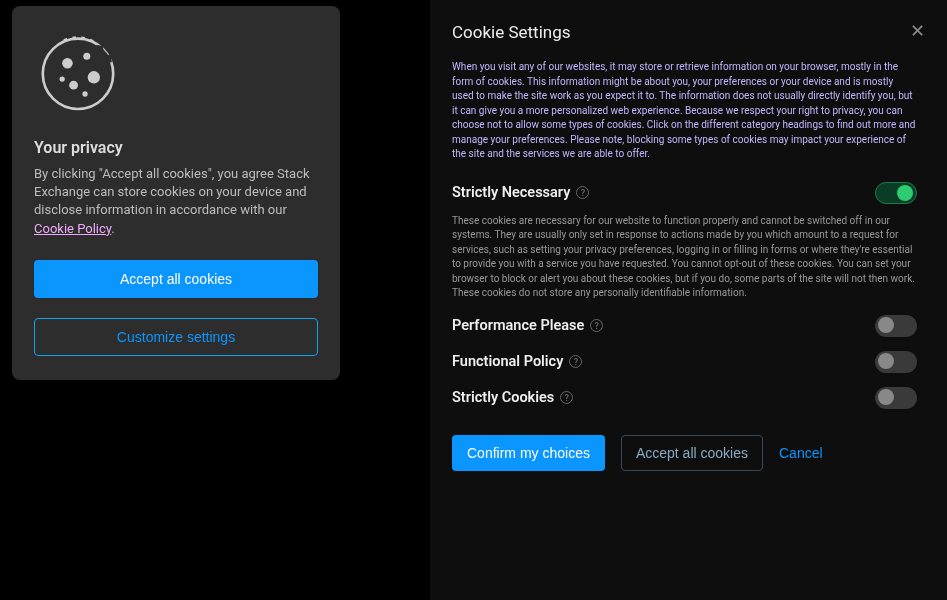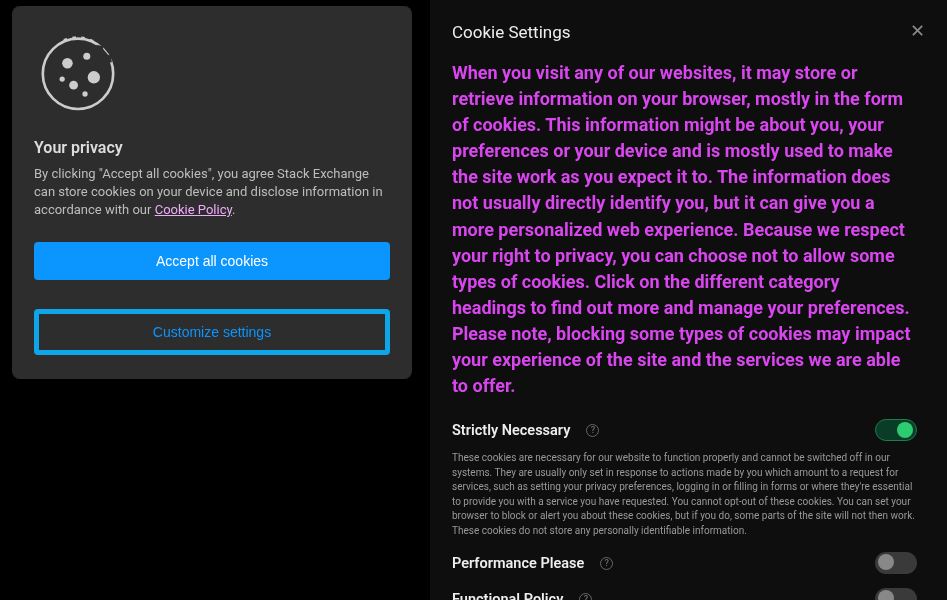--- a/index.html
+++ b/index.html
@@ -8,21 +8,21 @@
       height: 600px;
       background: #000;
       font-family: -apple-system, BlinkMacSystemFont, "Segoe UI", Roboto, Arial, sans-serif;
       position: relative;
       overflow: hidden;
     }
     .left-panel {
       position: absolute;
       left: 12px;
       top: 6px;
-      width: 400px;
+      width: 328px;
       background: #2d2d2d;
       border-radius: 8px;
       padding: 22px 22px 24px 22px;
       box-shadow: 0 4px 20px rgba(0,0,0,0.5);
     }
     .cookie-icon {
       width: 88px;
       height: 88px;
       margin-bottom: 22px;
     }
@@ -50,25 +50,25 @@
       border-radius: 4px;
       padding: 11px 0;
       font-size: 14px;
       margin-top: 22px;
       cursor: pointer;
     }
     .btn-customize {
       width: 100%;
       background: transparent;
       color: #0a95ff;
-      border: 5px solid #0ea5e9;
+      border: 1px solid #0ea5e9;
       border-radius: 4px;
       padding: 10px 16px;
       font-size: 14px;
-      margin-top: 29px;
+      margin-top: 20px;
       cursor: pointer;
     }
     .right-panel {
       position: absolute;
       left: 430px;
       top: 0;
       width: 517px;
       height: 600px;
       background: #0e0e0e;
       padding: 22px 30px 20px 22px;
@@ -84,42 +84,41 @@
       border: none;
       line-height: 1;
     }
     .right-title {
       color: #eee;
       font-size: 17px;
       font-weight: 400;
       margin-bottom: 18px;
     }
     .right-intro {
-      color: #d946ef;
-      font-size: 18px;
+      color: #c4b5fd;
+      font-size: 10px;
       line-height: 1.45;
       margin-bottom: 20px;
-      font-weight: bold;
     }
     .category {
       margin-bottom: 14px;
       position: relative;
     }
     .category-header {
       display: flex;
       align-items: center;
       justify-content: space-between;
     }
     .category-title {
       color: #eee;
       font-size: 14.5px;
       font-weight: 600;
       display: inline-flex;
       align-items: center;
-      gap: 16px;
+      gap: 6px;
     }
     .help-icon {
       display: inline-flex;
       width: 13px;
       height: 13px;
       border: 1px solid #666;
       border-radius: 50%;
       color: #666;
       font-size: 9px;
       align-items: center;

